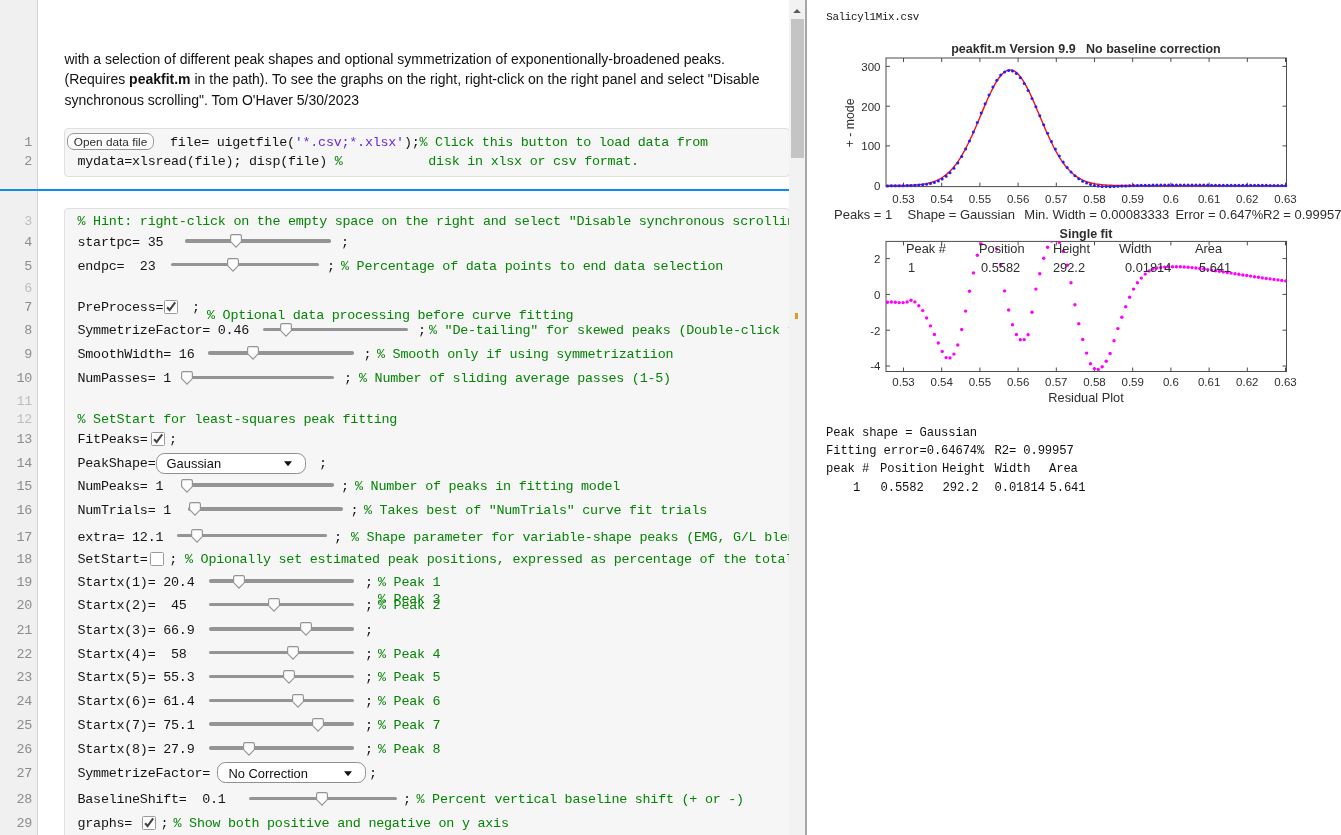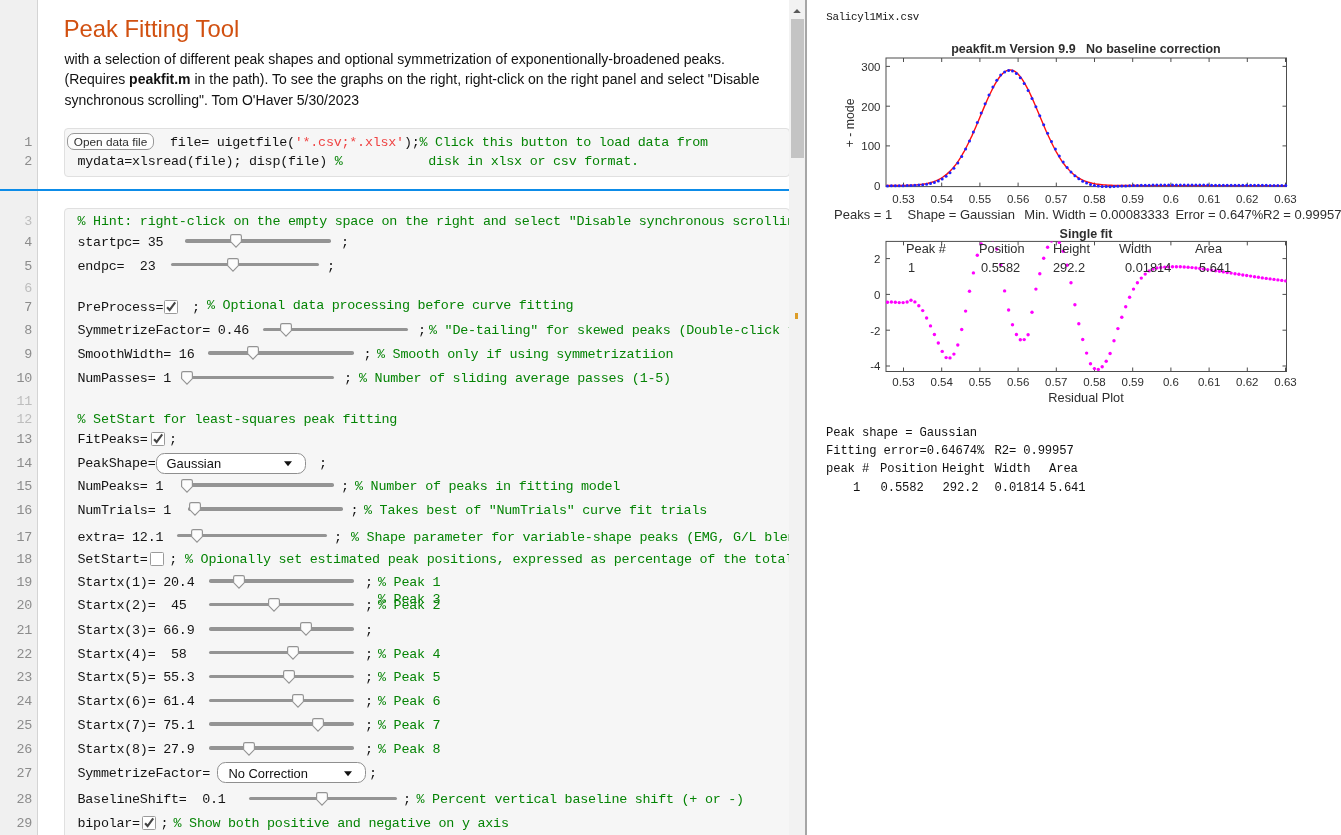--- a/index.html
+++ b/index.html
@@ -1,64 +1,64 @@
 <!DOCTYPE html>
 <html><head><meta charset="utf-8"><style>
 html,body{margin:0;padding:0}
 body{width:1341px;height:835px;position:relative;overflow:hidden;background:#fff;
  font-family:"Liberation Sans",sans-serif}
 .t{position:absolute;transform:translateY(-50%);white-space:pre;font-family:"Liberation Mono",monospace;font-size:13.4px;letter-spacing:-0.24px;color:#141414;line-height:15px}
 .c{color:#058405}
-.s{color:#ef4444}
+.s{color:#6d28d9}
 .ln{position:absolute;transform:translateY(-50%);right:5px;font-family:"Liberation Mono",monospace;font-size:13.4px;letter-spacing:-0.24px;color:#8c8c8c}
 .ln.dim{color:#bdbdbd}
 .blk{position:absolute;background:#f6f6f6;border:1px solid #e0e0e0;border-radius:4px}
 .trk{position:absolute;height:3.6px;background:#949494;border-radius:1.8px}
 .thm{position:absolute}
 .cb{position:absolute;width:14px;height:14px;box-sizing:border-box;border:1.4px solid #9a9a9a;border-radius:1.5px;background:#fff}
 .cb svg{position:absolute;left:-1px;top:-1px}
 .dd{position:absolute;height:20.6px;box-sizing:border-box;border:1px solid #8f8f8f;border-radius:8.5px;background:#fff}
 .ddt{position:absolute;left:10px;top:50%;transform:translateY(-50%);font-size:12.9px;color:#111}
 .dda{position:absolute;right:13px;top:50%;transform:translateY(-37%);width:0;height:0;
  border-left:4.6px solid transparent;border-right:4.6px solid transparent;border-top:5.4px solid #111}
 .btn{position:absolute;width:87px;height:17.6px;box-sizing:border-box;border:1px solid #989898;border-radius:7px;
  background:#fdfdfd;font-size:11.8px;color:#2e2e2e;text-align:center;line-height:16px}
 </style></head><body>
 <div style="position:absolute;left:0;top:0;width:789px;height:835px;background:#fff;overflow:hidden">
  <div class="blk" style="left:63.5px;top:127.5px;width:724.5px;height:47.5px"></div>
  <div class="blk" style="left:63.5px;top:208.4px;width:724.5px;height:680px"></div>
 
- <div style="position:absolute;left:63.7px;top:29.2px;font-size:23.8px;color:#d15010;transform:translateY(-50%);white-space:pre">Peak Fitting Tool</div>
  <div style="position:absolute;left:64.5px;top:48.8px;font-size:14px;color:#111;line-height:20.6px;white-space:pre">with a selection of different peak shapes and optional symmetrization of exponentionally-broadened peaks.
 (Requires <b>peakfit.m</b> in the path). To see the graphs on the right, right-click on the right panel and select "Disable
 synchronous scrolling". Tom O'Haver 5/30/2023</div>
 <div class="btn" style="left:67px;top:132.8px">Open data file</div>
 <div class="t" style="left:170px;top:141.6px">file= uigetfile(<span class="s">'*.csv;*.xlsx'</span>);<span class="c">% Click this button to load data from</span></div>
 <div class="t" style="left:77.5px;top:160.5px">mydata=xlsread(file); disp(file) <span class="c">%           disk in xlsx or csv format.</span></div>
 <div class="t" style="left:77.5px;top:221px"><span class="c">% Hint: right-click on the empty space on the right and select "Disable synchronous scrolling".</span></div>
 <div class="t" style="left:77.5px;top:241.8px">startpc= 35</div>
 <div class="trk" style="left:184.5px;top:239.0px;width:146.5px"></div>
 <svg class="thm" style="left:230px;top:234.4px" width="12" height="14" viewBox="0 0 12 14">
 <path d="M 2.2 0.6 L 9.8 0.6 Q 11.4 0.6 11.4 2.2 L 11.4 7.6 L 6 13.1 L 0.6 7.6 L 0.6 2.2 Q 0.6 0.6 2.2 0.6 Z" fill="#fcfcfc" stroke="#939393" stroke-width="1.15"></path>
     </svg>
 <div class="t" style="left:341px;top:241.8px">;</div>
 <div class="t" style="left:77.5px;top:265.7px">endpc=  23</div>
 <div class="trk" style="left:171px;top:262.9px;width:147.5px"></div>
 <svg class="thm" style="left:226.8px;top:258.3px" width="12" height="14" viewBox="0 0 12 14">
 <path d="M 2.2 0.6 L 9.8 0.6 Q 11.4 0.6 11.4 2.2 L 11.4 7.6 L 6 13.1 L 0.6 7.6 L 0.6 2.2 Q 0.6 0.6 2.2 0.6 Z" fill="#fcfcfc" stroke="#939393" stroke-width="1.15"></path>
     </svg>
 <div class="t" style="left:327px;top:265.7px">;</div>
+<div class="t" style="left:341px;top:265.7px"><span class="c">% Percentage of data points to end data selection</span></div>
 <div class="t" style="left:77.5px;top:306.5px">PreProcess=</div>
 <div class="cb" style="left:164.3px;top:299.8px">
       <svg width="14" height="14" viewBox="0 0 14 14">
         <path d="M3.1 7.2 L5.6 10 L11.2 2.3" fill="none" stroke="#454545" stroke-width="2.1"></path>
       </svg>
     </div>
 <div class="t" style="left:192px;top:306.5px">;</div>
-<div class="t" style="left:207px;top:305px"><span class="c">% Optional data processing before curve fitting</span></div>
+<div class="t" style="left:207px;top:315px"><span class="c">% Optional data processing before curve fitting</span></div>
 <div class="t" style="left:77.5px;top:330.4px">SymmetrizeFactor= 0.46</div>
 <div class="trk" style="left:262.6px;top:327.59999999999997px;width:145.89999999999998px"></div>
 <svg class="thm" style="left:280px;top:323.0px" width="12" height="14" viewBox="0 0 12 14">
 <path d="M 2.2 0.6 L 9.8 0.6 Q 11.4 0.6 11.4 2.2 L 11.4 7.6 L 6 13.1 L 0.6 7.6 L 0.6 2.2 Q 0.6 0.6 2.2 0.6 Z" fill="#fcfcfc" stroke="#939393" stroke-width="1.15"></path>
     </svg>
 <div class="t" style="left:418px;top:330.4px">;</div>
 <div class="t" style="left:429px;top:330.4px"><span class="c">% "De-tailing" for skewed peaks (Double-click to change max range)</span></div>
 <div class="t" style="left:77.5px;top:353.8px">SmoothWidth= 16</div>
 <div class="trk" style="left:208px;top:351.0px;width:146px"></div>
 <svg class="thm" style="left:247px;top:346.40000000000003px" width="12" height="14" viewBox="0 0 12 14">
@@ -174,21 +174,21 @@
       <span class="dda"></span>
     </div>
 <div class="t" style="left:369px;top:772.6px">;</div>
 <div class="t" style="left:77.5px;top:799.3px">BaselineShift=  0.1</div>
 <div class="trk" style="left:248.5px;top:796.5px;width:148.5px"></div>
 <svg class="thm" style="left:315.5px;top:791.9px" width="12" height="14" viewBox="0 0 12 14">
 <path d="M 2.2 0.6 L 9.8 0.6 Q 11.4 0.6 11.4 2.2 L 11.4 7.6 L 6 13.1 L 0.6 7.6 L 0.6 2.2 Q 0.6 0.6 2.2 0.6 Z" fill="#fcfcfc" stroke="#939393" stroke-width="1.15"></path>
     </svg>
 <div class="t" style="left:403px;top:799.3px">;</div>
 <div class="t" style="left:416.5px;top:799.3px"><span class="c">% Percent vertical baseline shift (+ or -)</span></div>
-<div class="t" style="left:77.5px;top:822.9px">bipolar=</div>
+<div class="t" style="left:77.5px;top:822.9px">graphs=</div>
 <div class="cb" style="left:141.5px;top:816.1999999999999px">
       <svg width="14" height="14" viewBox="0 0 14 14">
         <path d="M3.1 7.2 L5.6 10 L11.2 2.3" fill="none" stroke="#454545" stroke-width="2.1"></path>
       </svg>
     </div>
 <div class="t" style="left:160.5px;top:822.9px">;</div>
 <div class="t" style="left:173.5px;top:822.9px"><span class="c">% Show both positive and negative on y axis</span></div>
  <div style="position:absolute;left:0;top:0;width:37px;height:835px;background:#f0f0f0;border-right:1px solid #d4d4d4">
 <div class="ln" style="top:141.6px">1</div>
 <div class="ln" style="top:160.5px">2</div>

